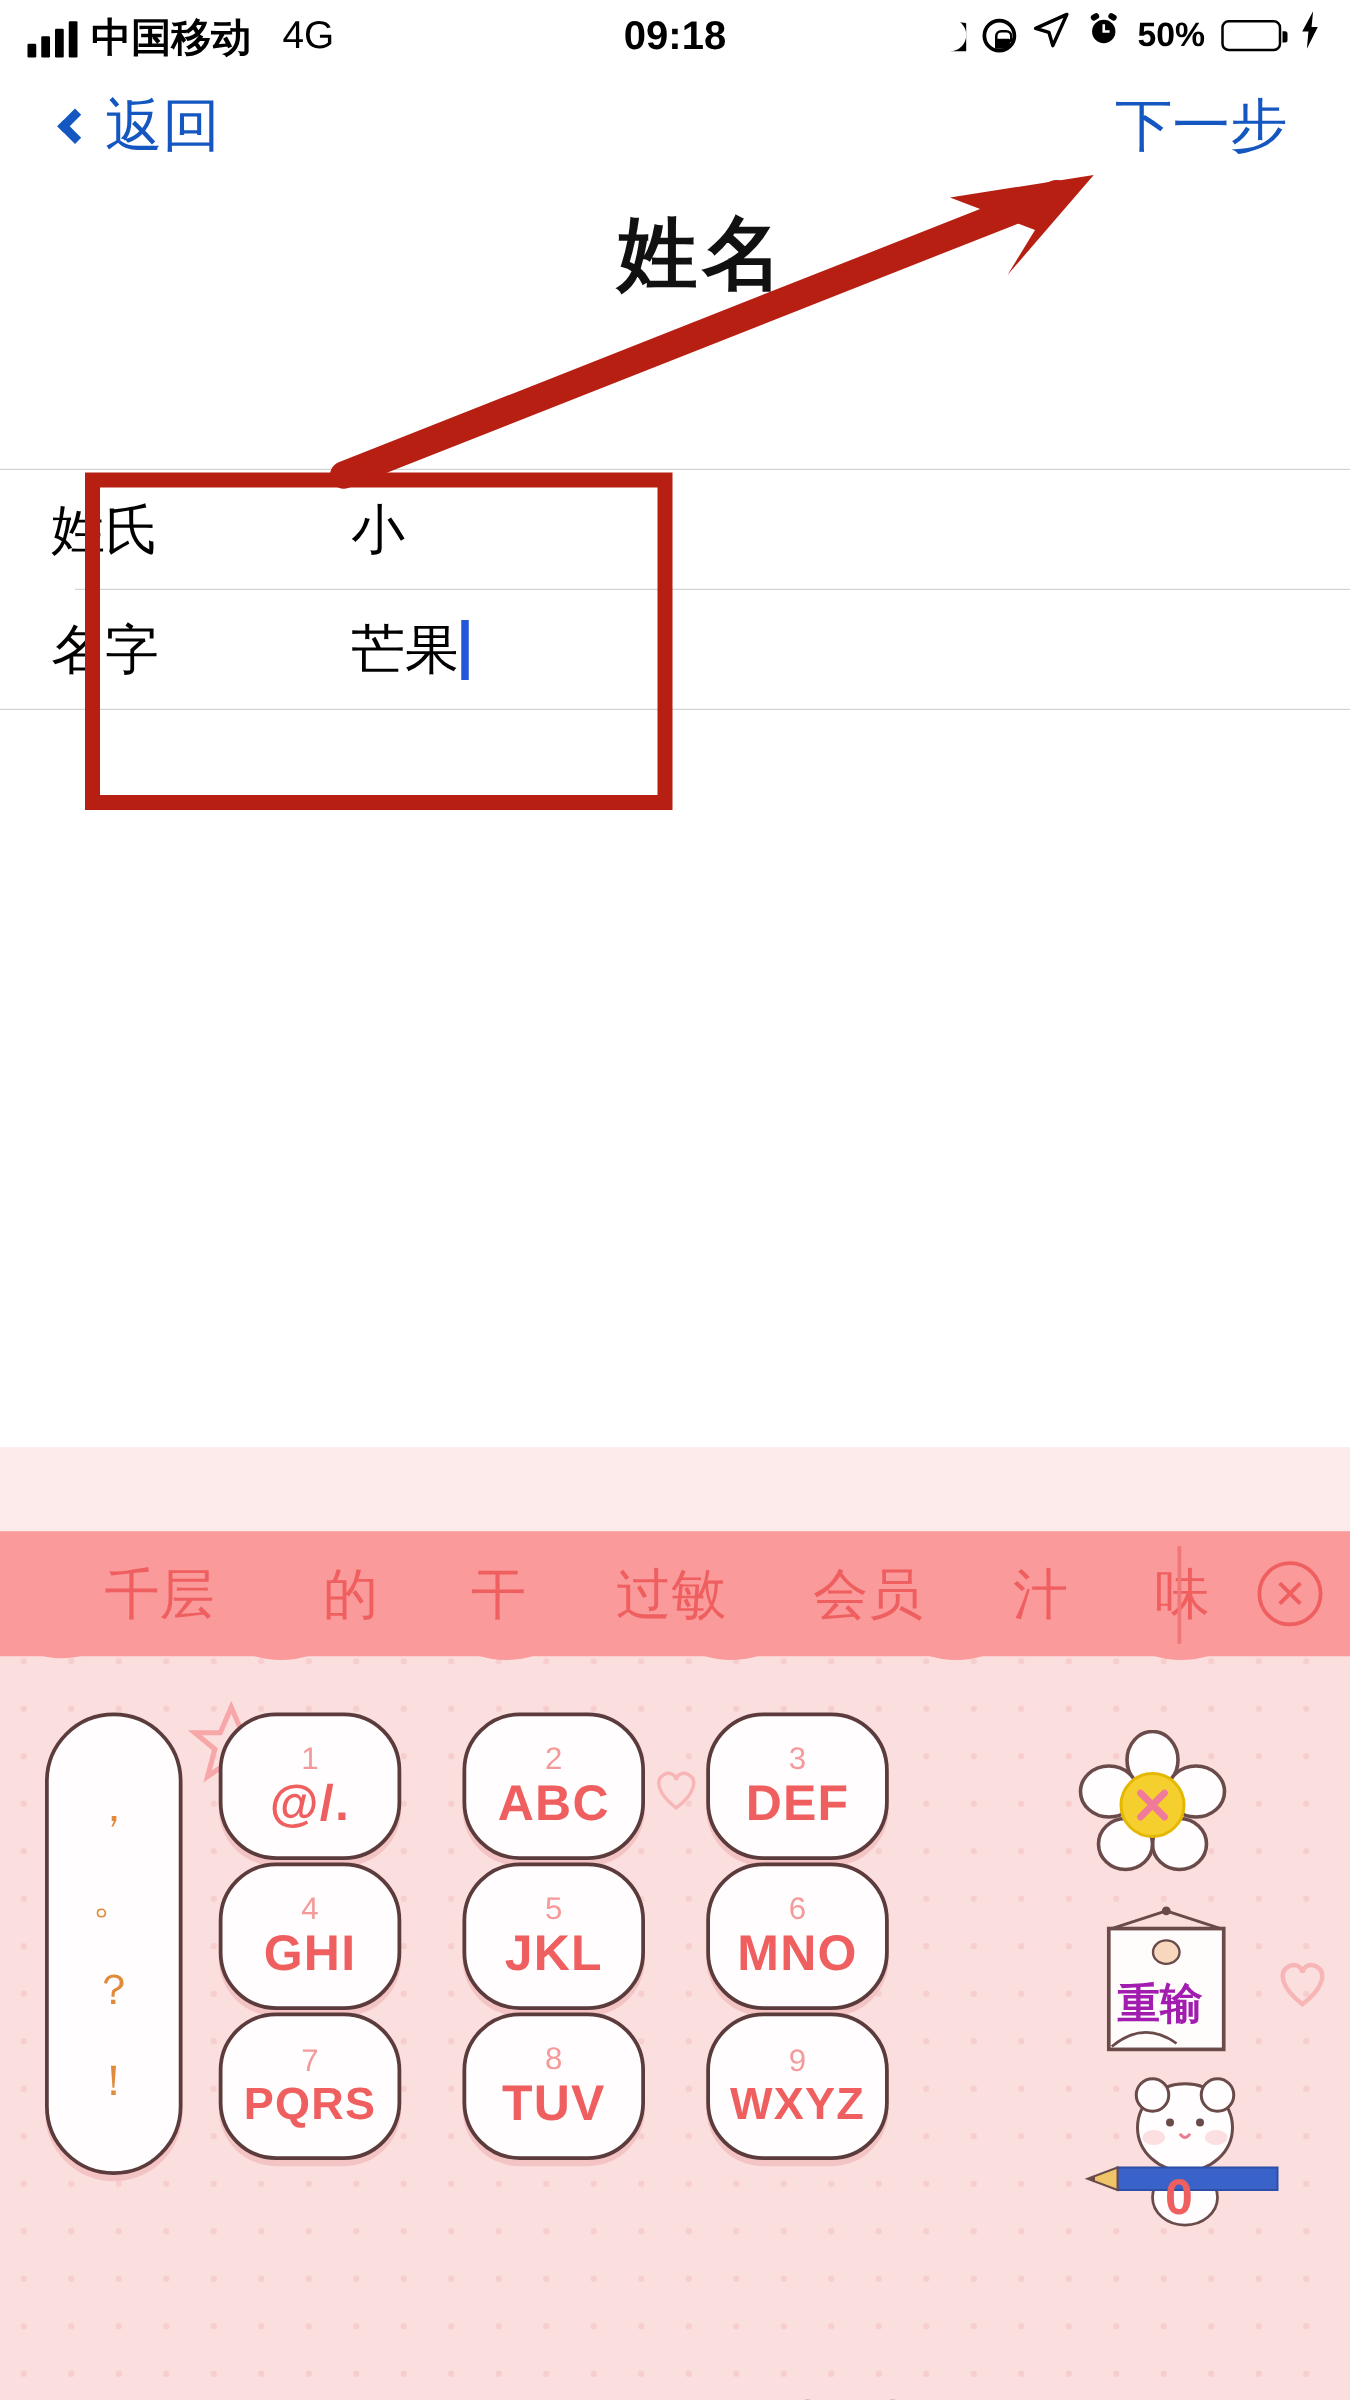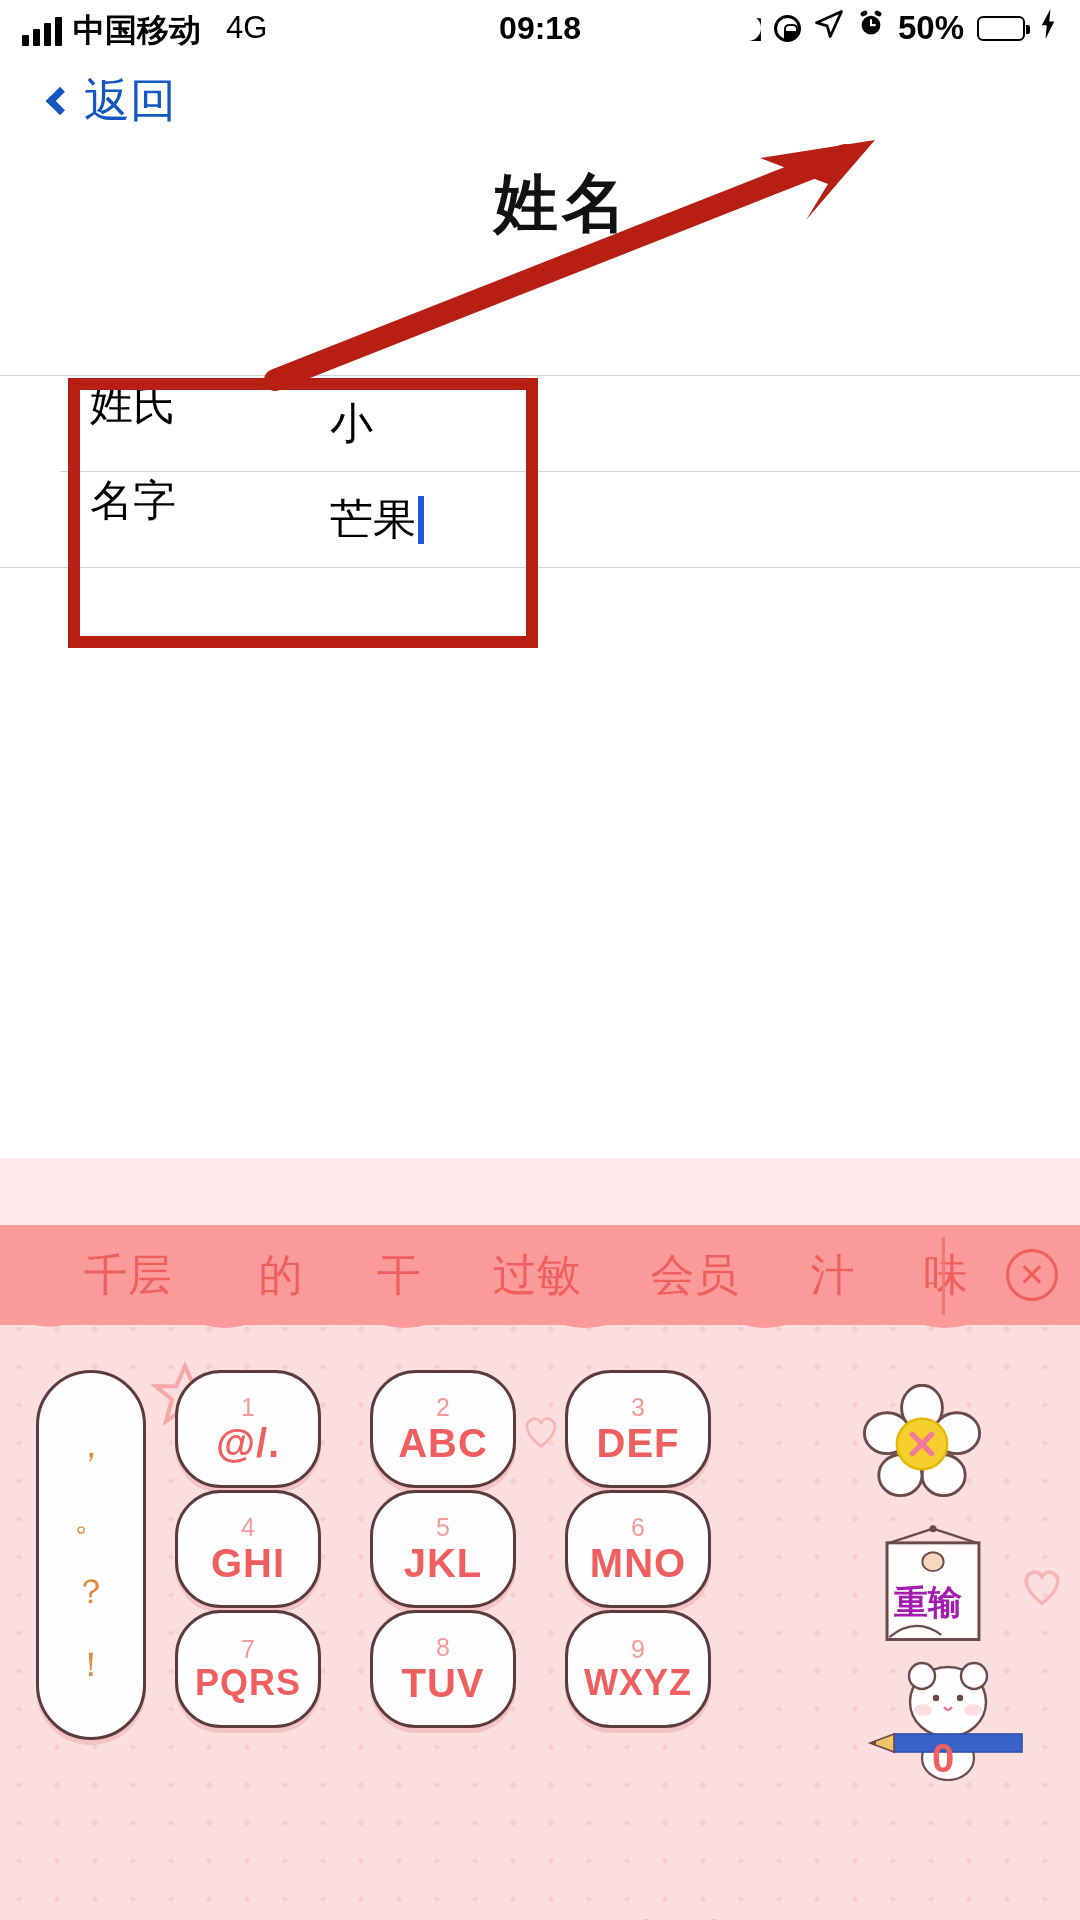--- a/index.html
+++ b/index.html
@@ -31,21 +31,21 @@
   .ic{display:inline-block;}
   .moon{width:26px;height:26px;position:relative;}
   .moon::before{content:"";position:absolute;inset:0;border-radius:50%;
     box-shadow:9px 3px 0 0 #000;clip-path:inset(0 0 0 40%);}
   .rotlock{width:27px;height:27px;border:3px solid #000;border-radius:50%;position:relative;}
   .rotlock::after{content:"";position:absolute;left:7px;top:6px;width:10px;height:8px;border:2.5px solid #000;border-bottom:none;border-radius:5px 5px 0 0;}
   .rotlock::before{content:"";position:absolute;left:7px;top:13px;width:12px;height:8px;background:#000;border-radius:1px;}
   .batt{width:48px;height:25px;border:2.5px solid #000;border-radius:6px;position:relative;padding:2px;}
   .batt::after{content:"";position:absolute;right:-7px;top:7px;width:4px;height:9px;background:#000;border-radius:0 2px 2px 0;}
   .batt-fill{height:100%;background:#35d24b;border-radius:3px;}
-  .pct{font-size:33px;font-weight:600;}
+  .pct{font-size:27px;font-weight:600;}
 
   
   .nav-bar{
     position:absolute;top:56px;left:0;width:1080px;height:90px;
     display:flex;align-items:center;justify-content:space-between;
     padding:0 50px;
   }
   .nav-back{display:flex;align-items:center;gap:10px;color:#1557c0;font-size:46px;cursor:pointer;}
   .chev{display:inline-block;width:20px;height:20px;border-left:7px solid #1557c0;border-bottom:7px solid #1557c0;transform:rotate(45deg);margin-right:4px;}
   .nav-next{color:#1557c0;font-size:46px;cursor:pointer;}
@@ -58,21 +58,21 @@
     padding-left:44px;
   }
 
   
   .form{
     position:absolute;top:375px;left:0;width:1080px;
   }
   .sep{height:1px;background:#d3d3d3;width:1020px;margin-left:60px;}
   .sep.full{width:1080px;margin-left:0;}
   .row{
-    height:95px;display:flex;padding-left:90px;
+    height:95px;display:flex;align-items:center;padding-left:41px;
   }
   .row-label{font-size:43px;color:#000;width:240px;font-weight:500;}
   .row-value{font-size:43px;color:#000;position:relative;display:flex;align-items:center;}
   .caret{display:inline-block;width:6px;height:48px;background:#2157d8;margin-left:2px;}
   .row-tail{height:90px;}
 
   
   .anno-box{
     position:absolute;left:68px;top:378px;width:470px;height:270px;
     border:12px solid #b81f13;pointer-events:none;
@@ -187,20 +187,21 @@
         </svg>
     </span>
   </div>
 </div>
 
 <div class="nav-bar">
   <div class="nav-back">
     <span class="chev"></span>
     <span>返回</span>
   </div>
+  <div class="nav-next">下一步</div>
 </div>
 
 <div class="page-title">姓名</div>
 
 <div class="form">
   <div class="sep full"></div>
   <div class="row">
     <div class="row-label">姓氏</div>
     <div class="row-value">
       <span>小</span>

